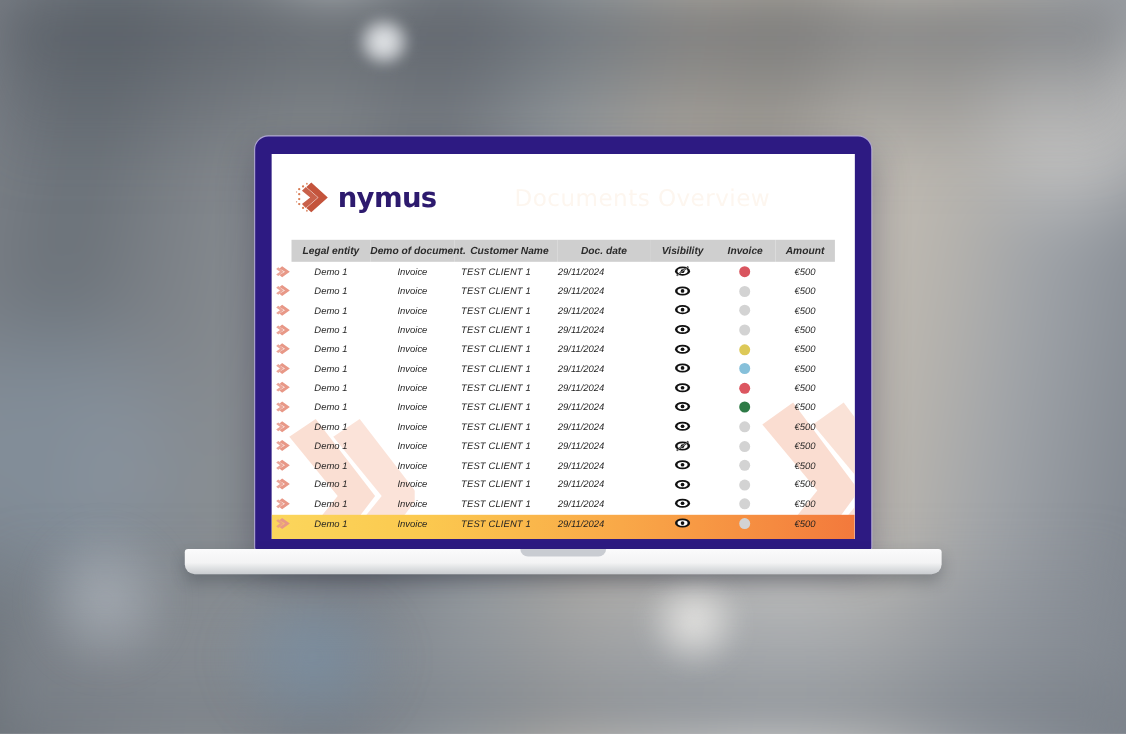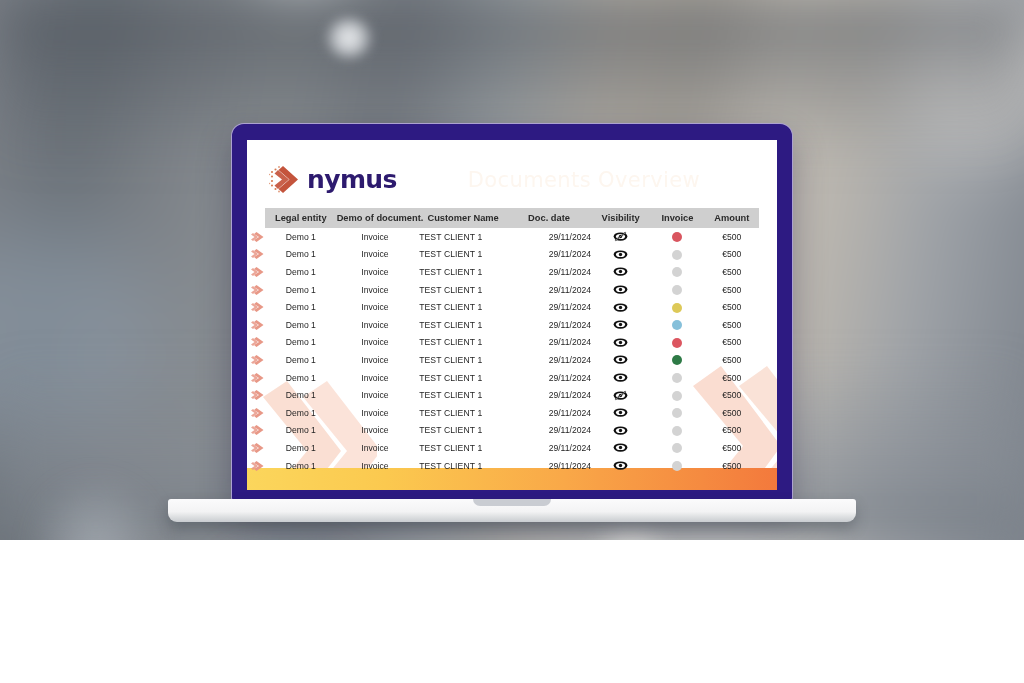--- a/index.html
+++ b/index.html
@@ -9,21 +9,21 @@
     width: 1024px;
     height: 683px;
     overflow: hidden;
     font-family: "Liberation Sans", sans-serif;
   }
 
   
   #scene {
     position: relative;
     width: 1024px;
-    height: 540px;
+    height: 667px;
     overflow: hidden;
     background: #8d9298;
   }
   #bg {
     position: absolute;
     inset: -60px;
     background:
       radial-gradient(circle at 33% 4%, rgba(225,228,232,0.85) 0 26px, rgba(225,228,232,0) 62px),
       radial-gradient(circle at 88% 22%, rgba(238,233,226,0.55) 0 44px, rgba(238,233,226,0) 110px),
       radial-gradient(circle at 12% 60%, rgba(150,165,180,0.5) 0 60px, rgba(150,165,180,0) 150px),
@@ -177,21 +177,22 @@
     color: #fdf6ef;
     font-size: 21px;
     letter-spacing: 0.4px;
     font-family: "DejaVu Sans", sans-serif;
     font-weight: 400;
   }
 
   
   #table-wrap {
     position: relative;
-    margin: 6px 18px 0 18px;
+    margin: 16px 18px 0 18px;
+    font-style: italic;
   }
   table {
     width: 100%;
     border-collapse: collapse;
     table-layout: fixed;
   }
   thead th {
     background: #cfcfcf;
     color: #2b2b2b;
     font-size: 9.3px;
@@ -214,21 +215,21 @@
     padding: 3.3px 0;
     text-align: center;
     white-space: nowrap;
     position: relative;
     z-index: 2;
   }
   tbody tr { height: 14px; }
   td.c-legal    { text-align: center; }
   td.c-type     { }
   td.c-customer { text-align: left; padding-left: 6px; letter-spacing: 0.1px; }
-  td.c-date     { text-align: right; }
+  td.c-date     { text-align: left; }
   td.c-amt      { text-align: center; }
 
   tbody .row-mark {
     position: absolute;
     left: -14px;
     top: 50%;
     transform: translateY(-50%);
     width: 13px;
     height: 12px;
   }

